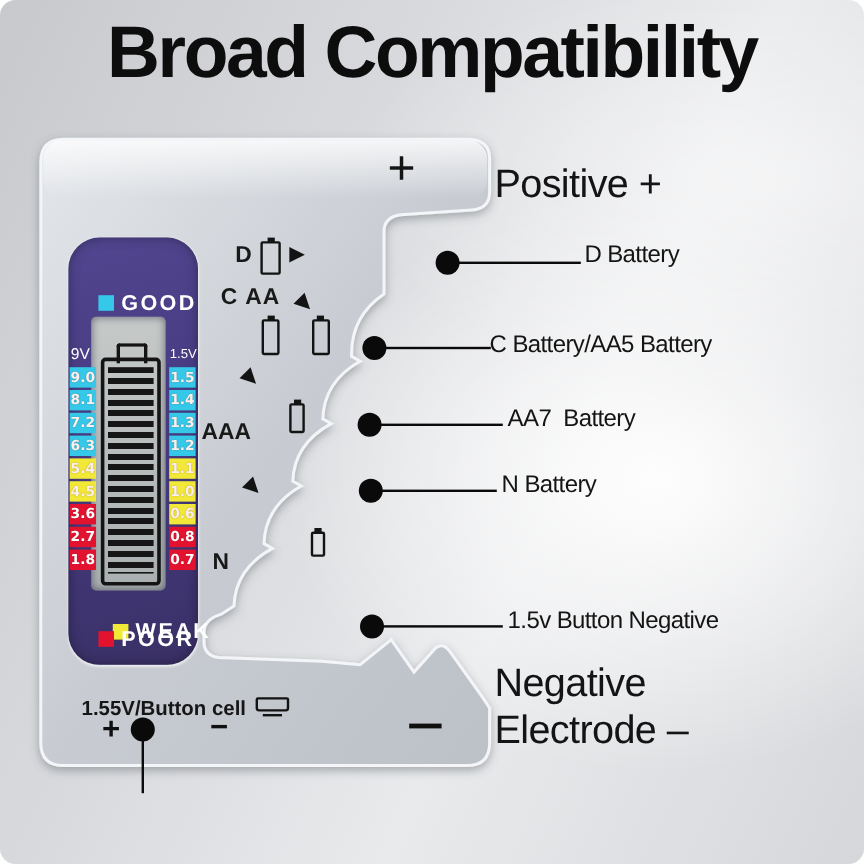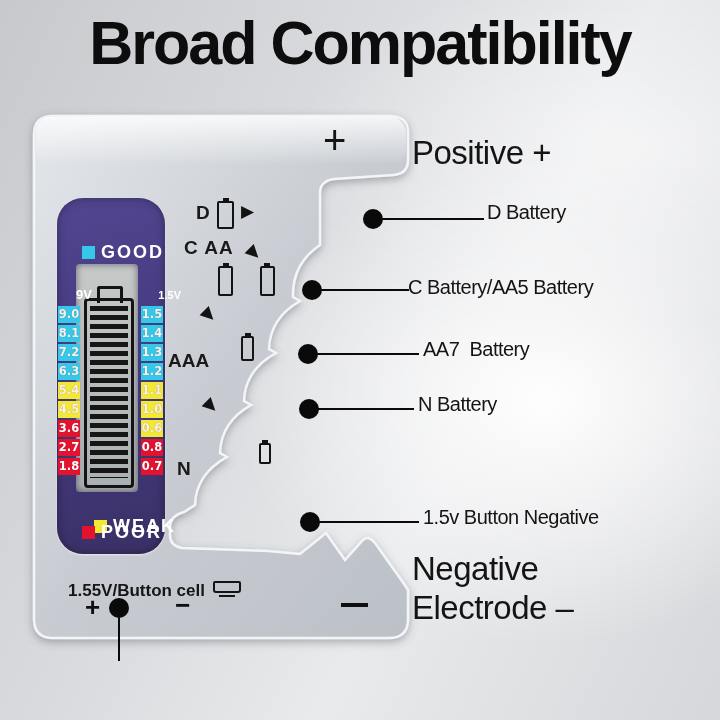--- a/index.html
+++ b/index.html
@@ -3,20 +3,21 @@
 <meta charset="utf-8">
 <style>
   html,body{margin:0;padding:0;}
   .canvas{
     position:relative;width:720px;height:720px;overflow:hidden;
     font-family:"Liberation Sans",sans-serif;
     background:
       radial-gradient(ellipse 430px 340px at 545px 400px, rgba(255,255,255,.95), rgba(255,255,255,0) 72%),
       radial-gradient(ellipse 480px 250px at 630px 150px, rgba(255,255,255,.55), rgba(255,255,255,0) 70%),
       linear-gradient(115deg,#c7c9cd 0%,#d9dadd 35%,#e9eaec 62%,#d6d7da 100%);
+    border-radius: 13px;
   }
   .abs{position:absolute;}
   
   .title{
     left:0;right:0;top:8px;text-align:center;
     font-size:61px;font-weight:700;letter-spacing:-2px;color:#0d0d0d;
   }
   
   svg.device{left:0;top:0;}
   
@@ -36,21 +37,21 @@
   }
   .gauge-body{
     left:84px;top:298px;width:44px;height:184px;
     border:3px solid #141414;border-radius:4px;
   }
   .gauge-bars{
     left:90px;top:306px;width:38px;height:172px;
     background:repeating-linear-gradient(180deg,#161616 0 5px,rgba(0,0,0,0) 5px 9px);
   }
   
-  .hdr{color:#fff;font-weight:700;font-size:13px;margin-left:17px;}
+  .hdr{color:#fff;font-weight:400;font-size:13px;}
   .hdr.left{left:59px;top:287px;}
   .hdr.right{left:137px;top:289px;width:27px;text-align:right;font-size:11px;}
   .col{width:22px;display:flex;flex-direction:column;}
   .col.left{left:58px;top:306px;}
   .col.right{left:141px;top:306px;}
   .chip{
     height:17px;margin-bottom:2px;text-align:center;
     font-family:"DejaVu Sans",sans-serif;font-size:11.5px;font-weight:700;line-height:17px;
     color:#faf1ee;text-shadow:0 0 1px rgba(110,40,40,.55);
   }

